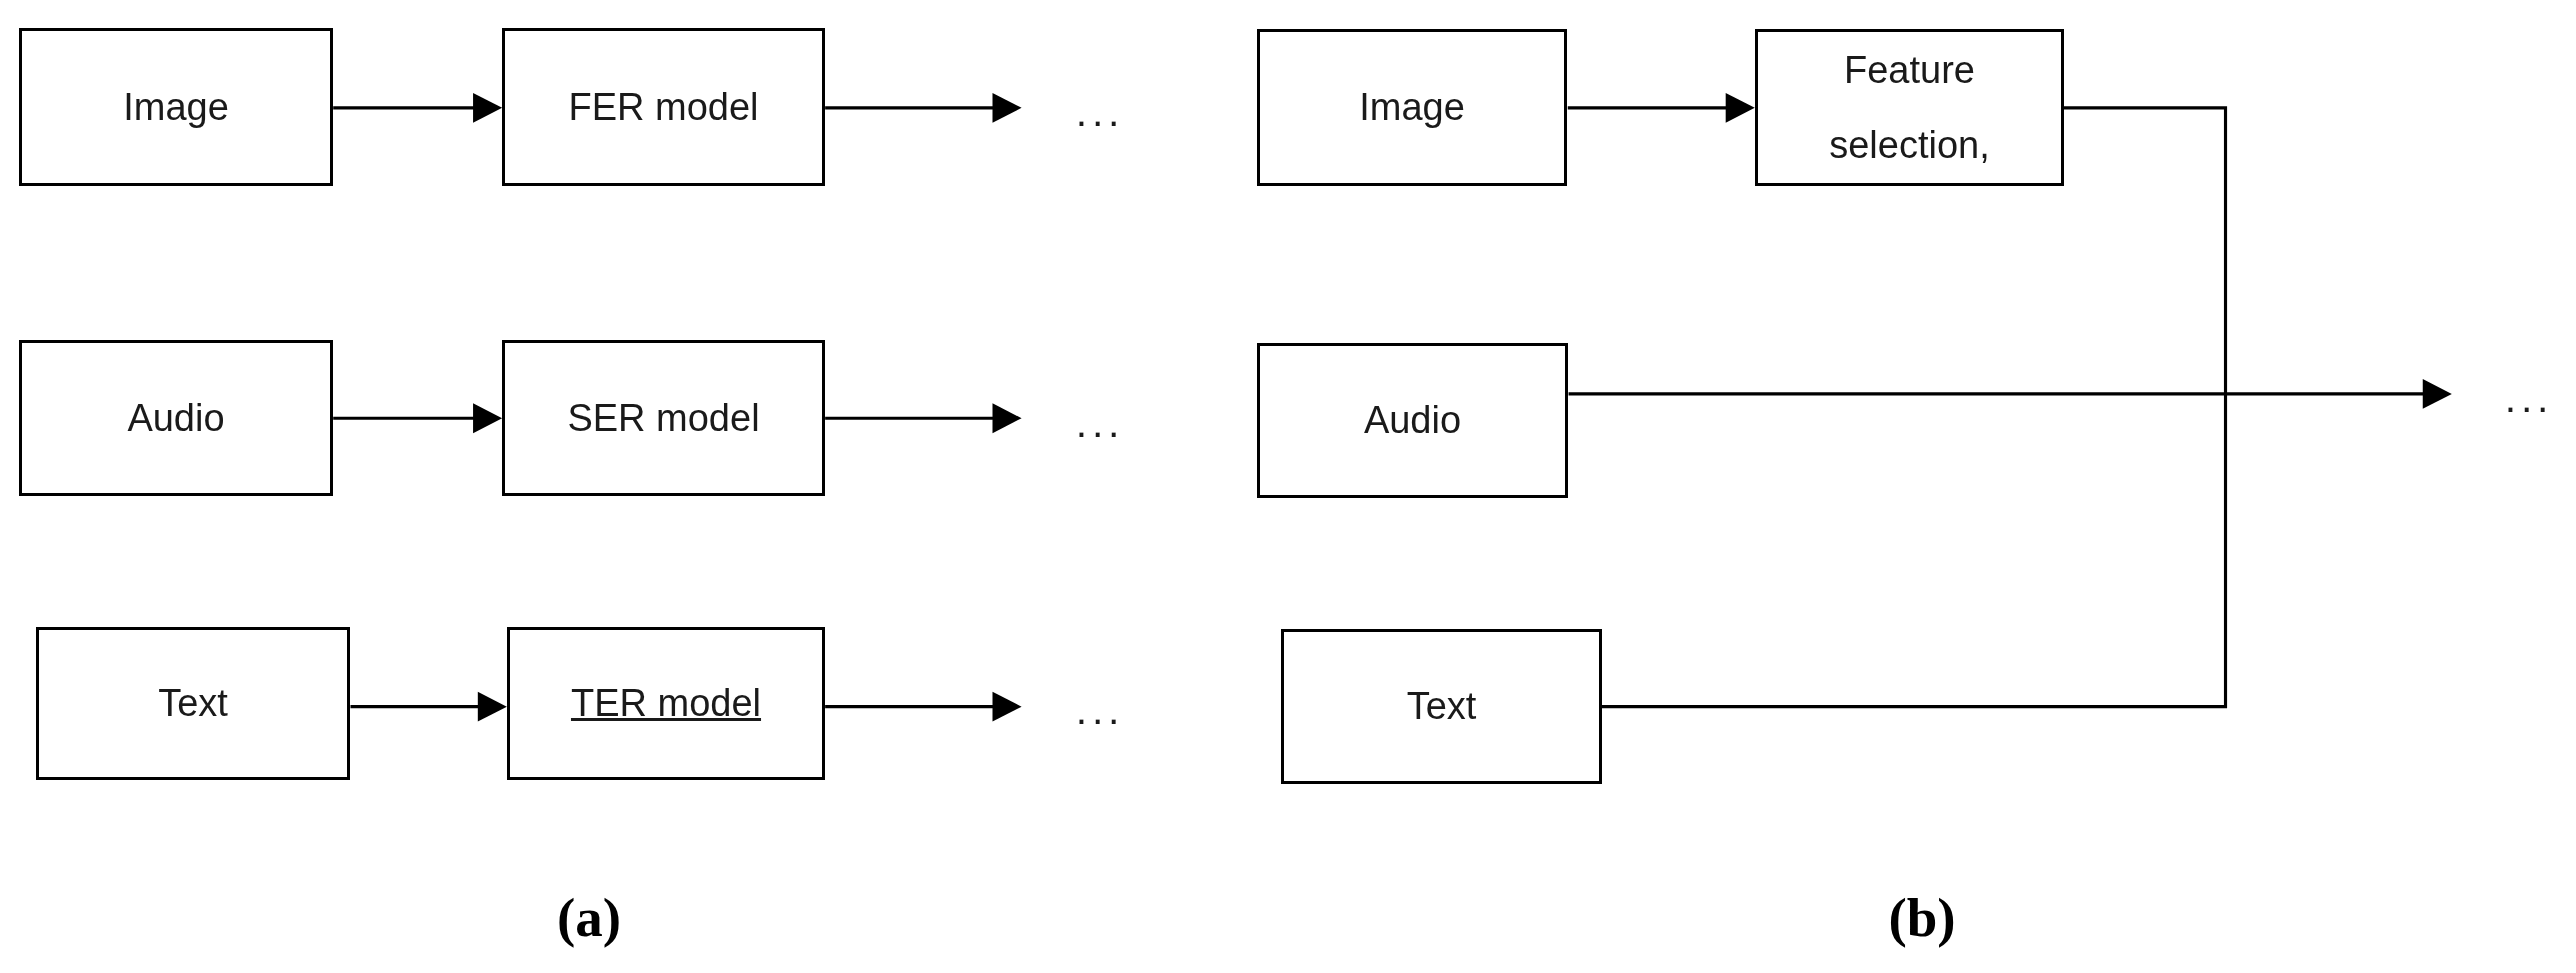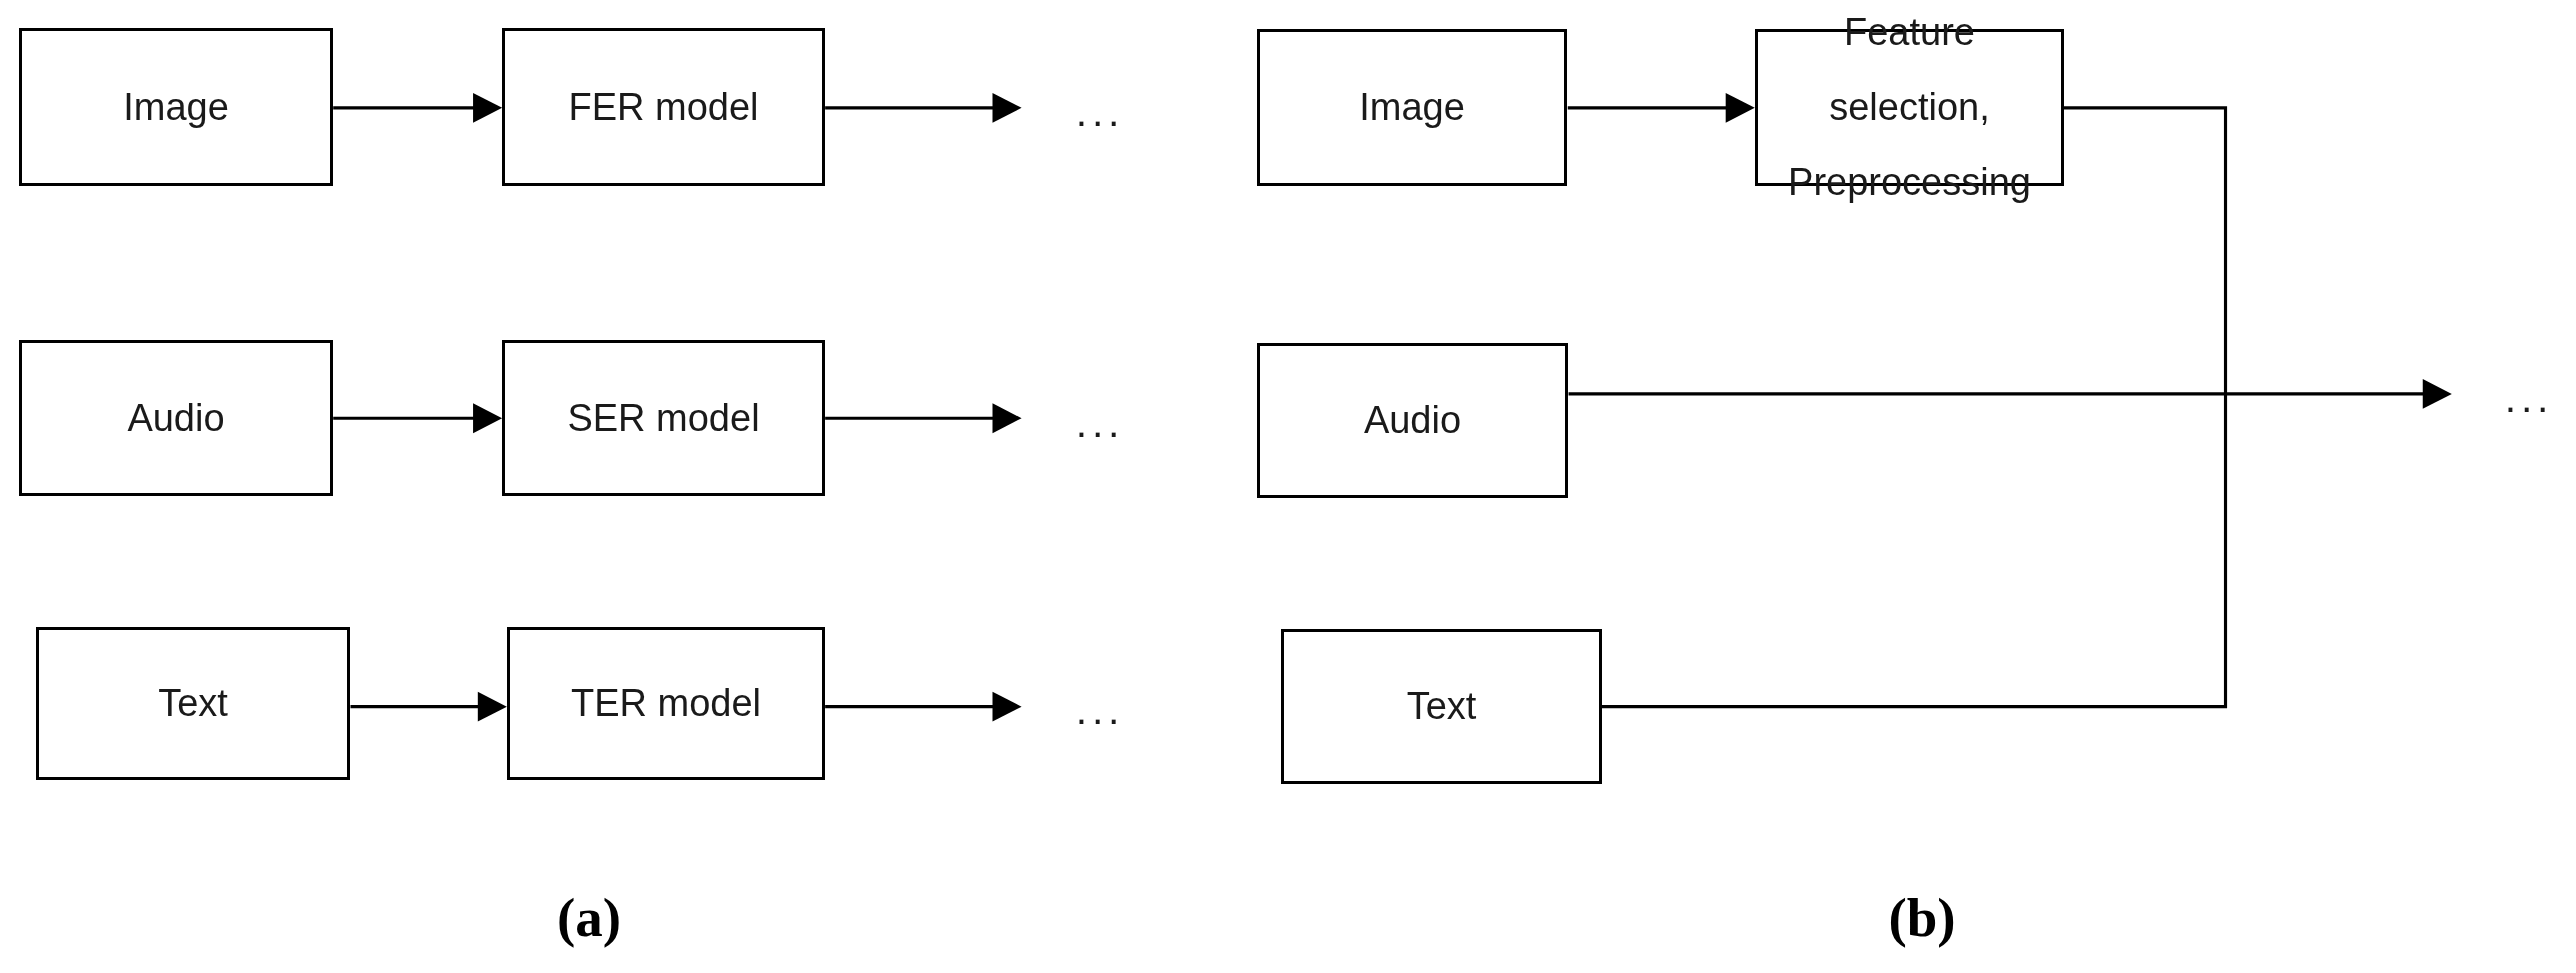--- a/index.html
+++ b/index.html
@@ -85,38 +85,37 @@
       <span>Audio</span>
     </div>
     <div class="node" style="left:502px; top:340px; width:323px; height:156px;">
       <span>SER model</span>
     </div>
     <div class="ellipsis" style="left:1100px; top:423px;">...</div>
 
     <div class="node" style="left:36px; top:627px; width:314px; height:153px;">
       <span>Text</span>
     </div>
-    <div class="node" style="left:507px; top:627px; width:318px; height:153px;">
+    <div class="node" style="left:507px; top:627px; width:318px; height:153px;text-decoration:underline;">
       <span>TER model</span>
     </div>
     <div class="ellipsis" style="left:1100px; top:710px;">...</div>
 
     <div class="caption" style="left:589px; top:917px;">(a)</div>
   </div>
 
   <div>
 
     <div class="node" style="left:1257px; top:29px; width:310px; height:157px;">
       <span>Image</span>
     </div>
 
     <div class="node" style="left:1755px; top:29px; width:309px; height:157px;">
       <span>Feature</span>
       <span>selection,</span>
-      <span>Preprocessing</span>
     </div>
 
     <div class="node" style="left:1257px; top:343px; width:311px; height:155px;">
       <span>Audio</span>
     </div>
 
     <div class="node" style="left:1281px; top:629px; width:321px; height:155px;">
       <span>Text</span>
     </div>
 

